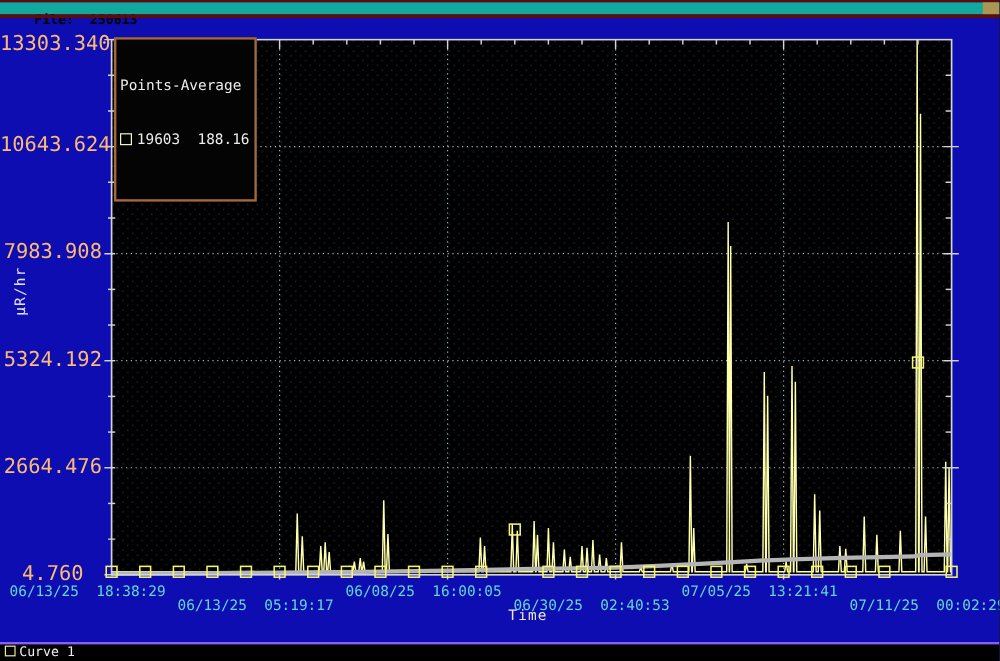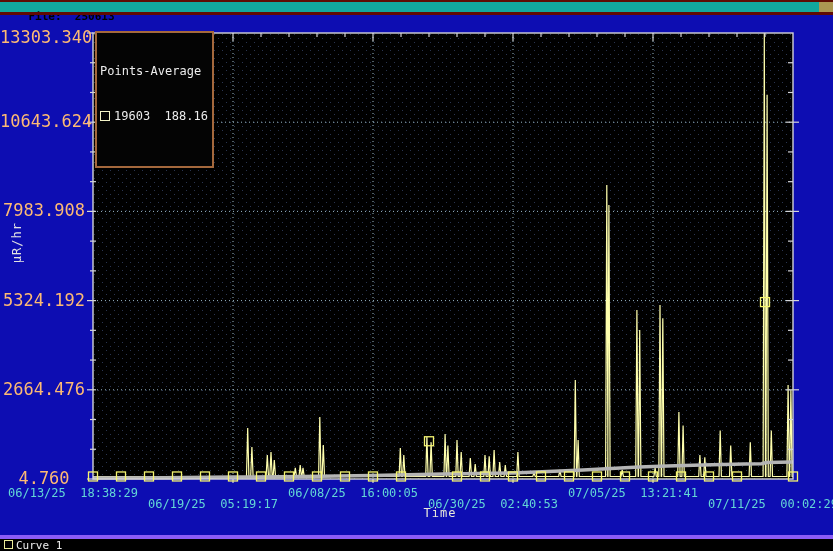--- a/index.html
+++ b/index.html
@@ -20,21 +20,21 @@
               margin-right:4px;vertical-align:-1px;background:transparent;}
   .ylab{position:absolute;width:88px;text-align:center;color:#fdba74;font-size:17px;
         line-height:13px;white-space:pre;}
   .xlab{position:absolute;transform:translateX(-50%);color:#63d6d6;font-size:12px;
         line-height:12px;white-space:pre;}
   .xtitle{position:absolute;left:440px;top:506px;transform:translateX(-50%);
           color:#e9e9da;font-size:12px;letter-spacing:1px;}
   .ytitle{position:absolute;left:10px;top:222px;color:#e2e2e2;font-size:12px;
           writing-mode:vertical-rl;transform:rotate(180deg);letter-spacing:1px;}
   .bottombar{position:absolute;left:0;bottom:0;width:100%;height:16px;background:#000;
-             border-top:4px solid #8b5cf6;color:#ececec;font-size:11px;line-height:13px;
+             border-top:2px solid #8b5cf6;color:#ececec;font-size:11px;line-height:13px;
              padding-left:4px;box-sizing:border-box;white-space:pre;}
   .bottombar .sq{display:inline-block;width:7px;height:7px;border:1px solid #ecec9a;
                  margin-right:3px;background:transparent;}
 </style>
 </head>
 <body>
 
 <div class="screen">
 
   <div class="topline"></div>
@@ -165,21 +165,21 @@
   </div>
 
   <div id="labels">
       <div class="ylab" style="left: 0px; top: 472px;">4.760</div>
       <div class="ylab" style="left: 0px; top: 383px;">2664.476</div>
       <div class="ylab" style="left: 0px; top: 294px;">5324.192</div>
       <div class="ylab" style="left: 0px; top: 204px;">7983.908</div>
       <div class="ylab" style="left: 0px; top: 115px;">10643.624</div>
       <div class="ylab" style="left: 0px; top: 31px;">13303.340</div>
       <div class="xlab" style="left: 73px; top: 487px; text-align: right;">06/13/25  18:38:29</div>
-      <div class="xlab" style="left: 213px; top: 498px;">06/19/25  05:19:17</div>
+      <div class="xlab" style="left: 213px; top: 498px;">06/13/25  05:19:17</div>
       <div class="xlab" style="left: 353px; top: 487px;">06/08/25  16:00:05</div>
       <div class="xlab" style="left: 493px; top: 498px;">06/30/25  02:40:53</div>
       <div class="xlab" style="left: 633px; top: 487px;">07/05/25  13:21:41</div>
       <div class="xlab" style="left: 773px; top: 498px;">07/11/25  00:02:29</div>
     </div>
 
   <div class="xtitle">Time</div>
   <div class="ytitle">µR/hr</div>
 
   <div class="bottombar"><span class="sq"></span><span>Curve 1</span></div>

